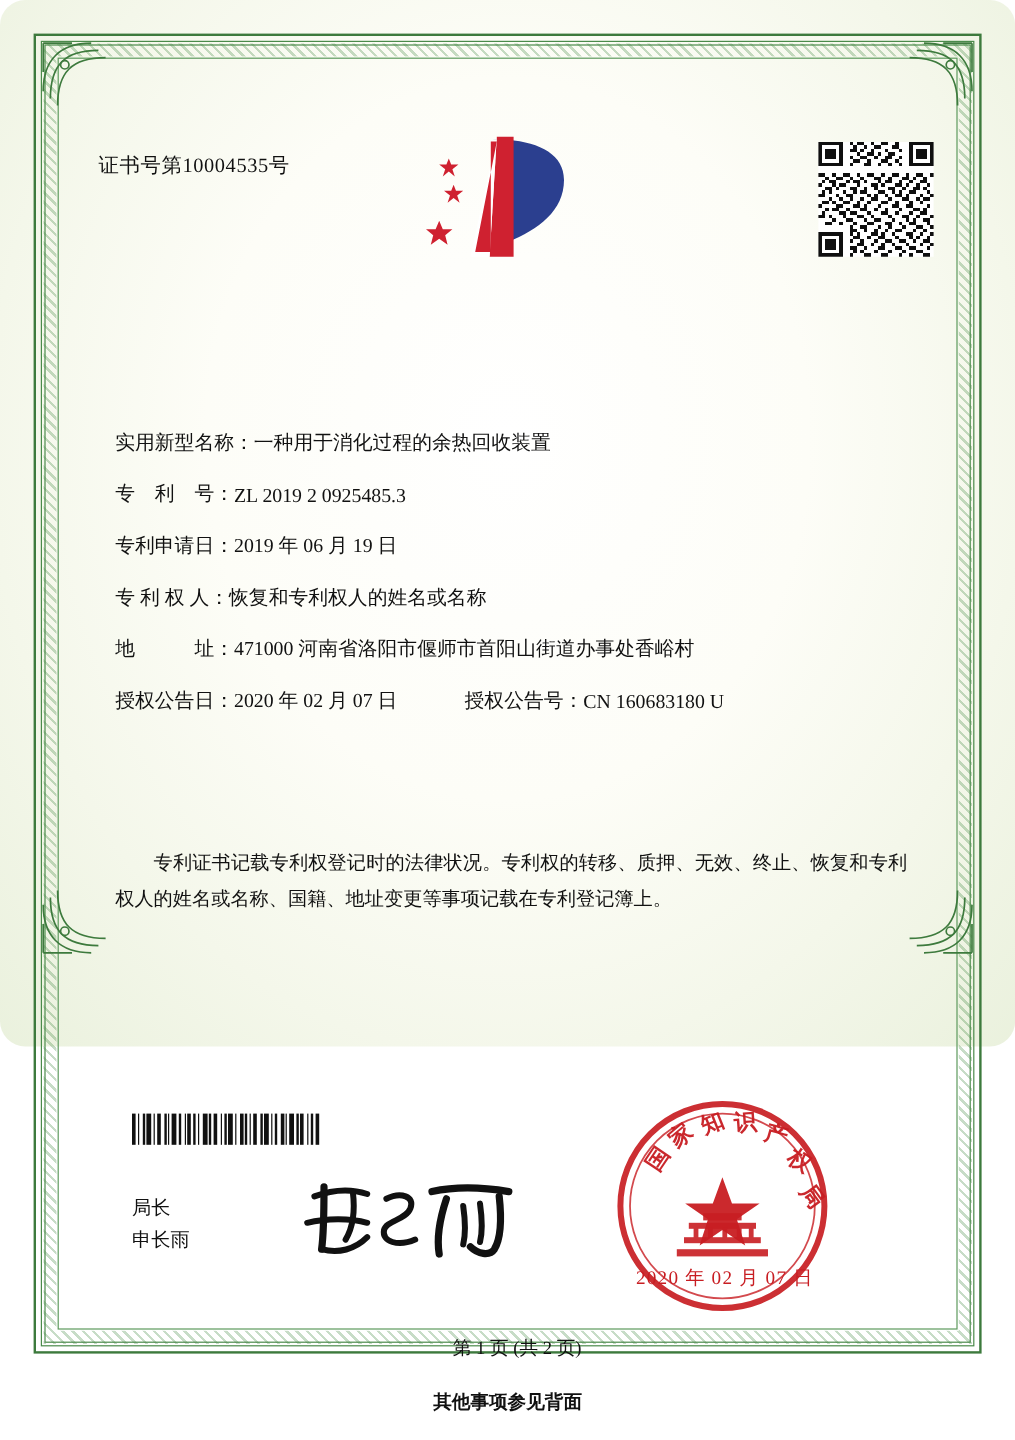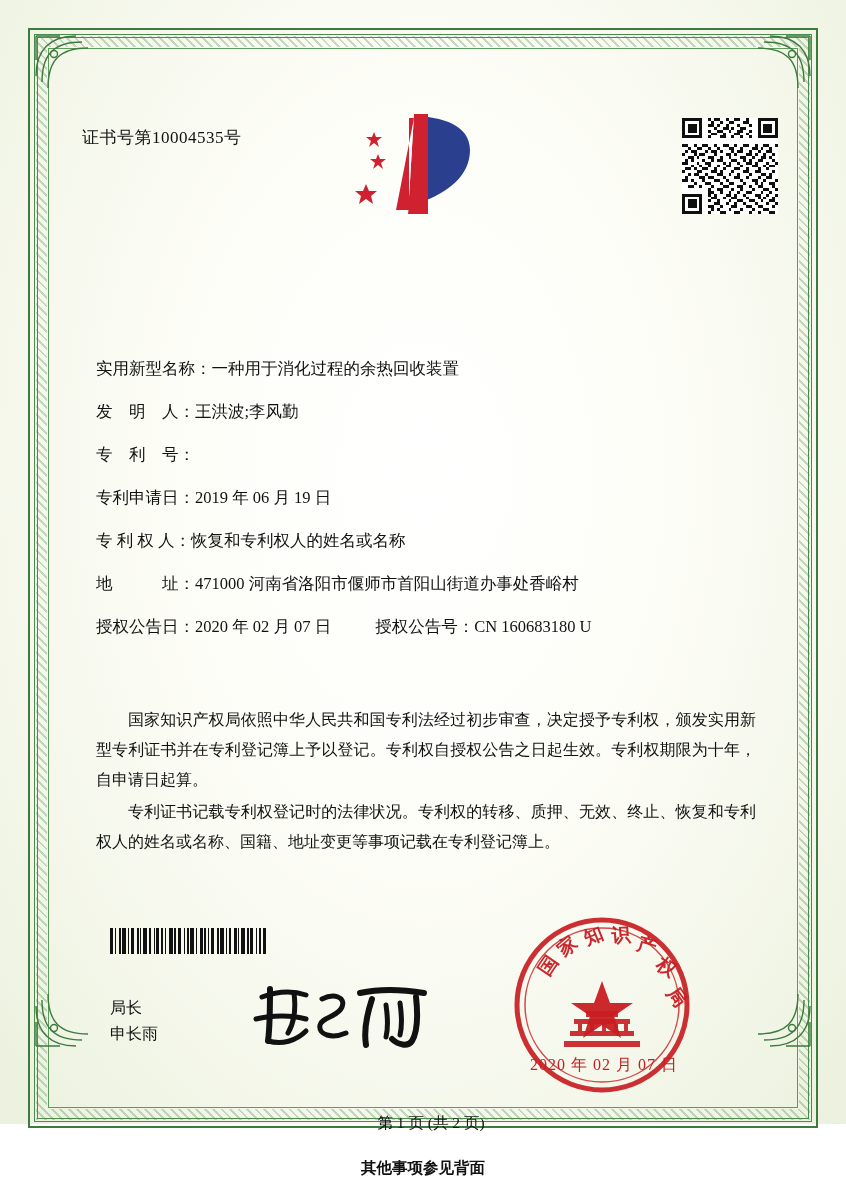--- a/index.html
+++ b/index.html
@@ -13,23 +13,24 @@
     font-family: "Liberation Serif", serif;
     color: #1a1a1a;
     position: relative;
     overflow: hidden;
   }
 
   .certificate {
     position: absolute;
     left: 0; top: 0;
     width: 846px;
-    height: 1124px;
+    height: 872px;
     background:
       radial-gradient(ellipse at 50% 42%, #ffffff 0%, #fdfdf7 42%, #f4f7ea 72%, #eaf1dd 100%);
+    border-radius: 21px;
   }
 
   
   .border-outer {
     position: absolute;
     left: 28px; top: 28px;
     width: 790px; height: 1100px;
     border: 2px solid #3d7a3d;
     box-sizing: border-box;
   }
@@ -108,37 +109,37 @@
   }
 
   
   .fields {
     position: absolute;
     left: 96px; top: 358px;
     width: 660px;
   }
   .row {
     display: flex;
-    align-items: center;
+    align-items: flex-end;
     margin-bottom: 21px;
     font-size: 16.5px;
     color: #111;
   }
   .row .label {
     white-space: pre;
     flex: 0 0 auto;
   }
   .row .value {
     flex: 1 1 auto;
   }
   .row.dual .value {
     flex: 0 0 auto;
   }
   .row.dual .label2 {
-    margin-left: 44px;
+    margin-left: 56px;
     white-space: pre;
     flex: 0 0 auto;
   }
 
   
   .body-text {
     position: absolute;
     left: 96px; top: 705px;
     width: 660px;
     font-size: 16px;
@@ -529,25 +530,22 @@
     </svg>
   </div>
 
 
   <div class="fields">
     <div class="row">
       <span class="label">实用新型名称：</span>
       <span class="value">一种用于消化过程的余热回收装置</span>
     </div>
     <div class="row">
-      <span class="label">发　明　人：</span>
-      <span class="value">王洪波;李风勤</span>
-    </div>
-    <div class="row">
       <span class="label">专　利　号：</span>
+      <span class="value">ZL 2019 2 0925485.3</span>
     </div>
     <div class="row">
       <span class="label">专利申请日：</span>
       <span class="value">2019 年 06 月 19 日</span>
     </div>
     <div class="row">
       <span class="label">专 利 权 人：</span>
       <span class="value">恢复和专利权人的姓名或名称</span>
     </div>
     <div class="row">
@@ -556,21 +554,20 @@
     </div>
     <div class="row dual">
       <span class="label">授权公告日：</span>
       <span class="value">2020 年 02 月 07 日</span>
       <span class="label2">授权公告号：</span>
       <span class="value">CN 160683180 U</span>
     </div>
   </div>
 
   <div class="body-text">
-    <p>国家知识产权局依照中华人民共和国专利法经过初步审查，决定授予专利权，颁发实用新型专利证书并在专利登记簿上予以登记。专利权自授权公告之日起生效。专利权期限为十年，自申请日起算。</p>
     <p>专利证书记载专利权登记时的法律状况。专利权的转移、质押、无效、终止、恢复和专利权人的姓名或名称、国籍、地址变更等事项记载在专利登记簿上。</p>
   </div>
 
   <div class="barcode">
     <i style="width:3px"></i>
       <i style="width:2px;background:transparent"></i>
     <i style="width:1px"></i>
       <i style="width:3px;background:transparent"></i>
     <i style="width:2px"></i>
       <i style="width:1px;background:transparent"></i>

